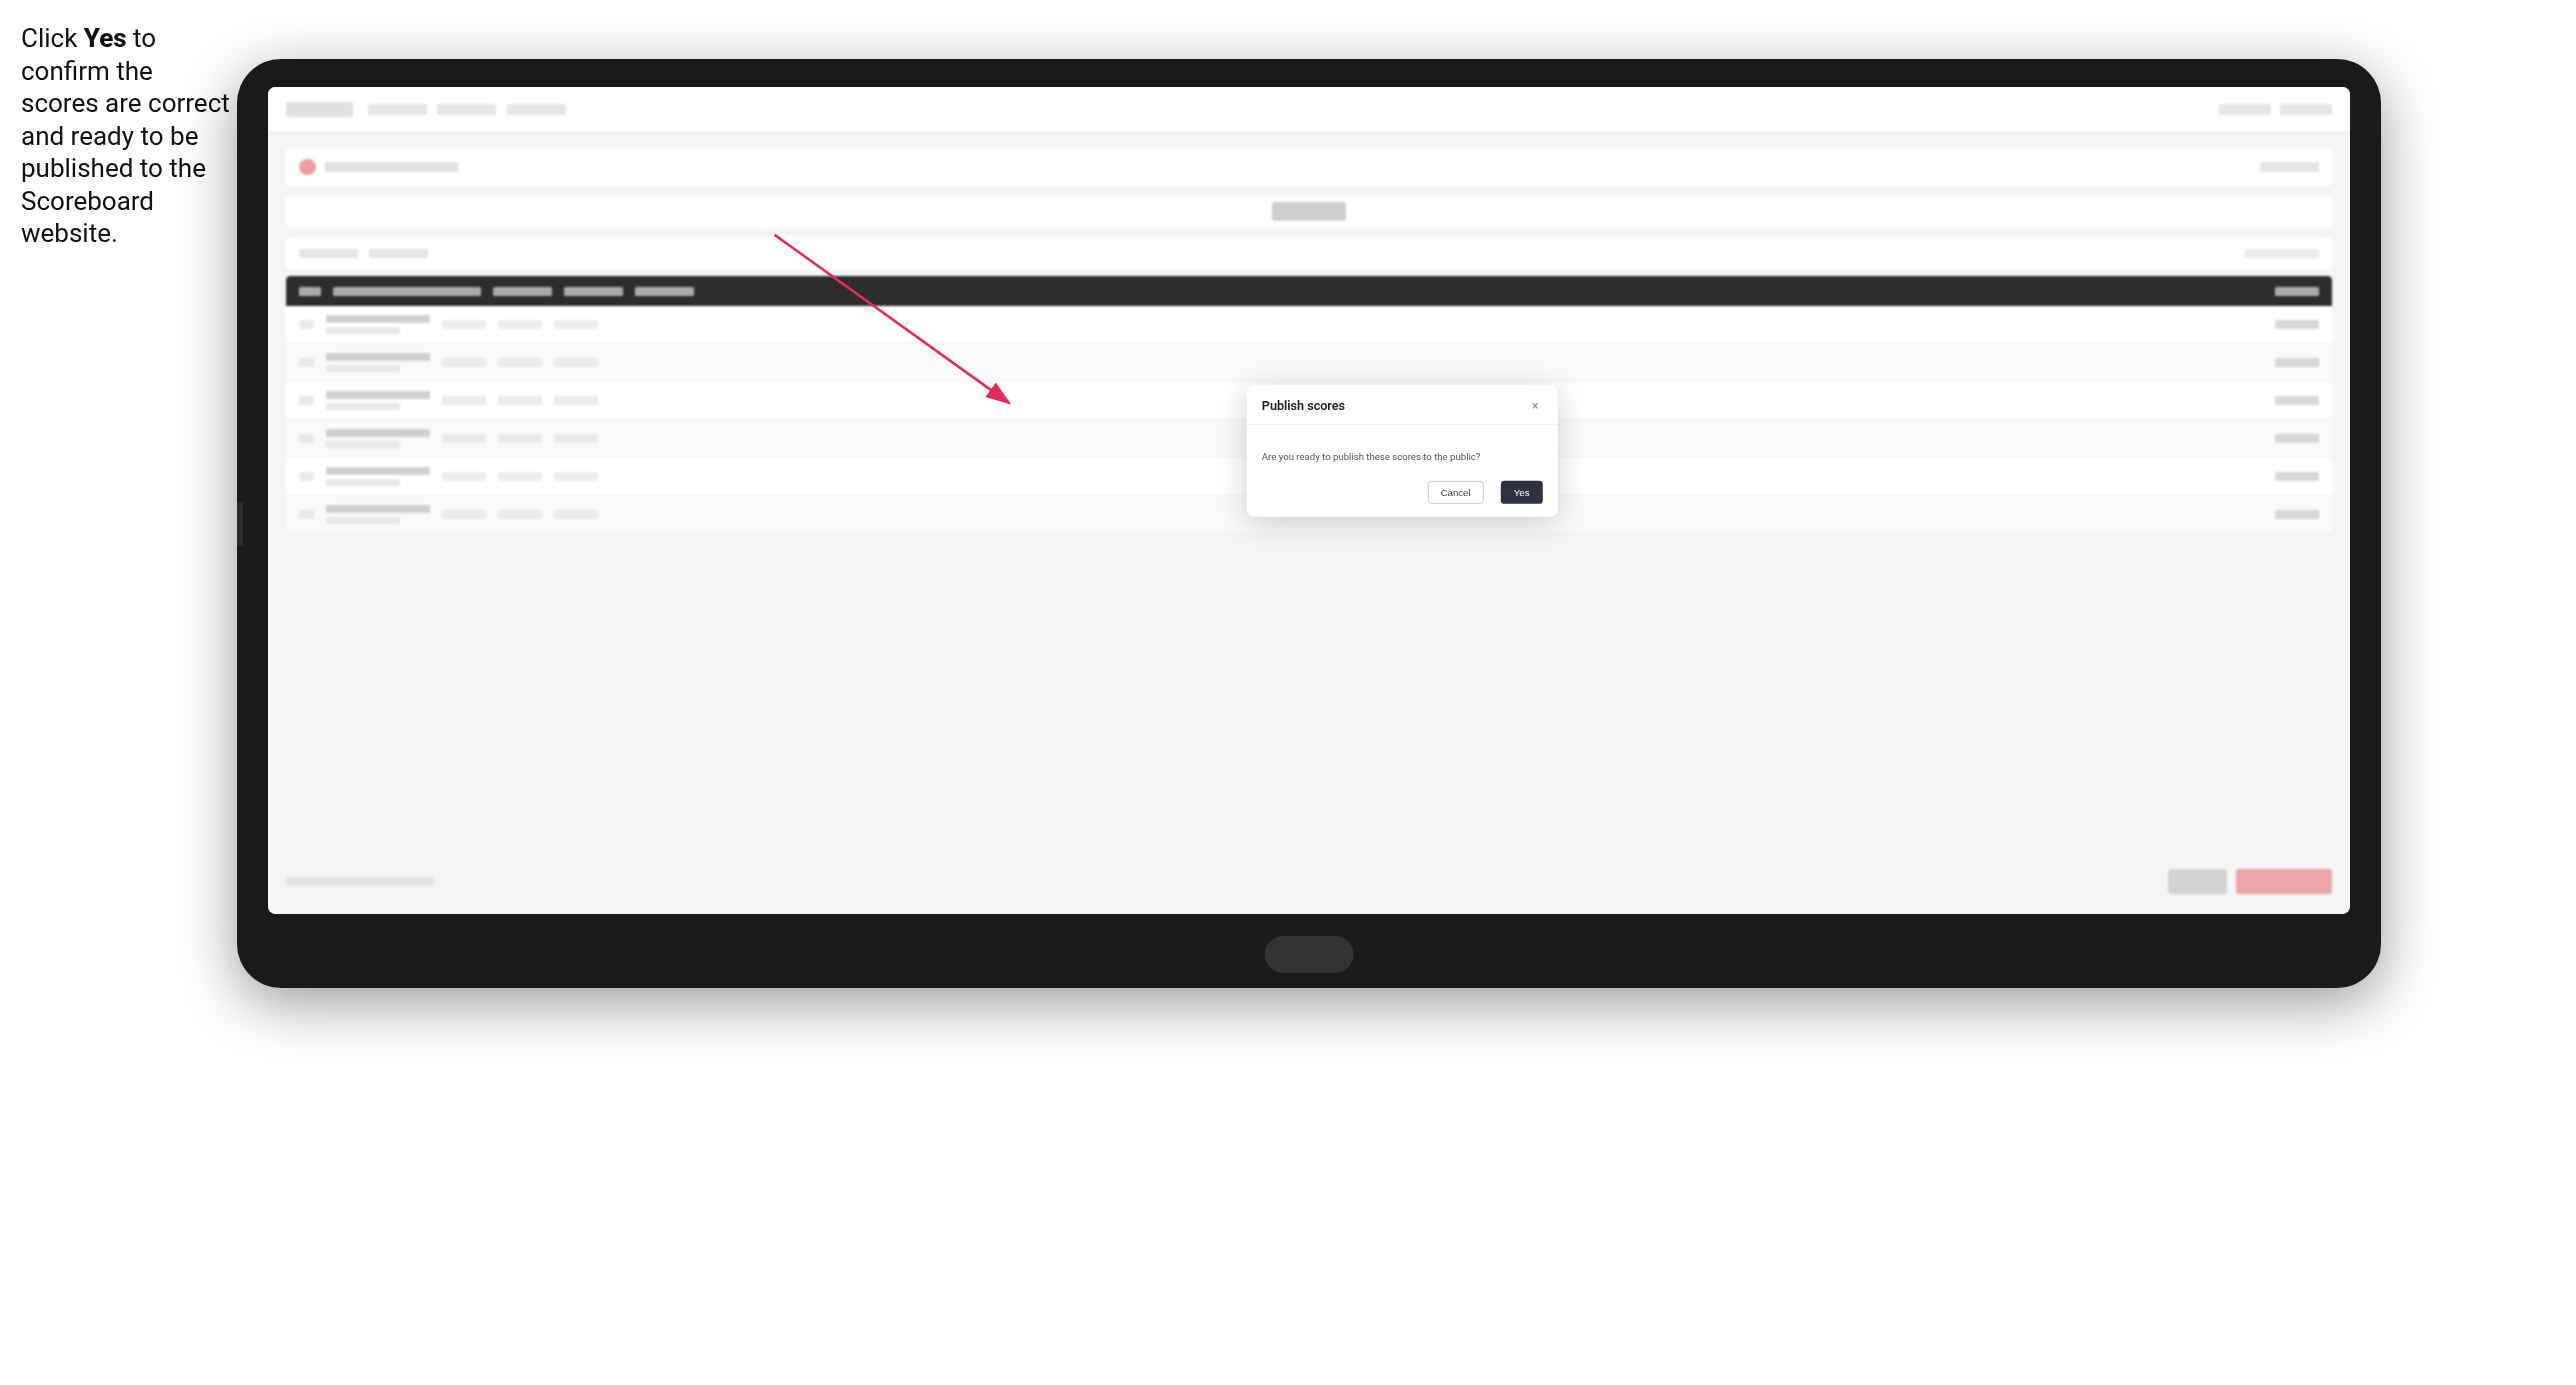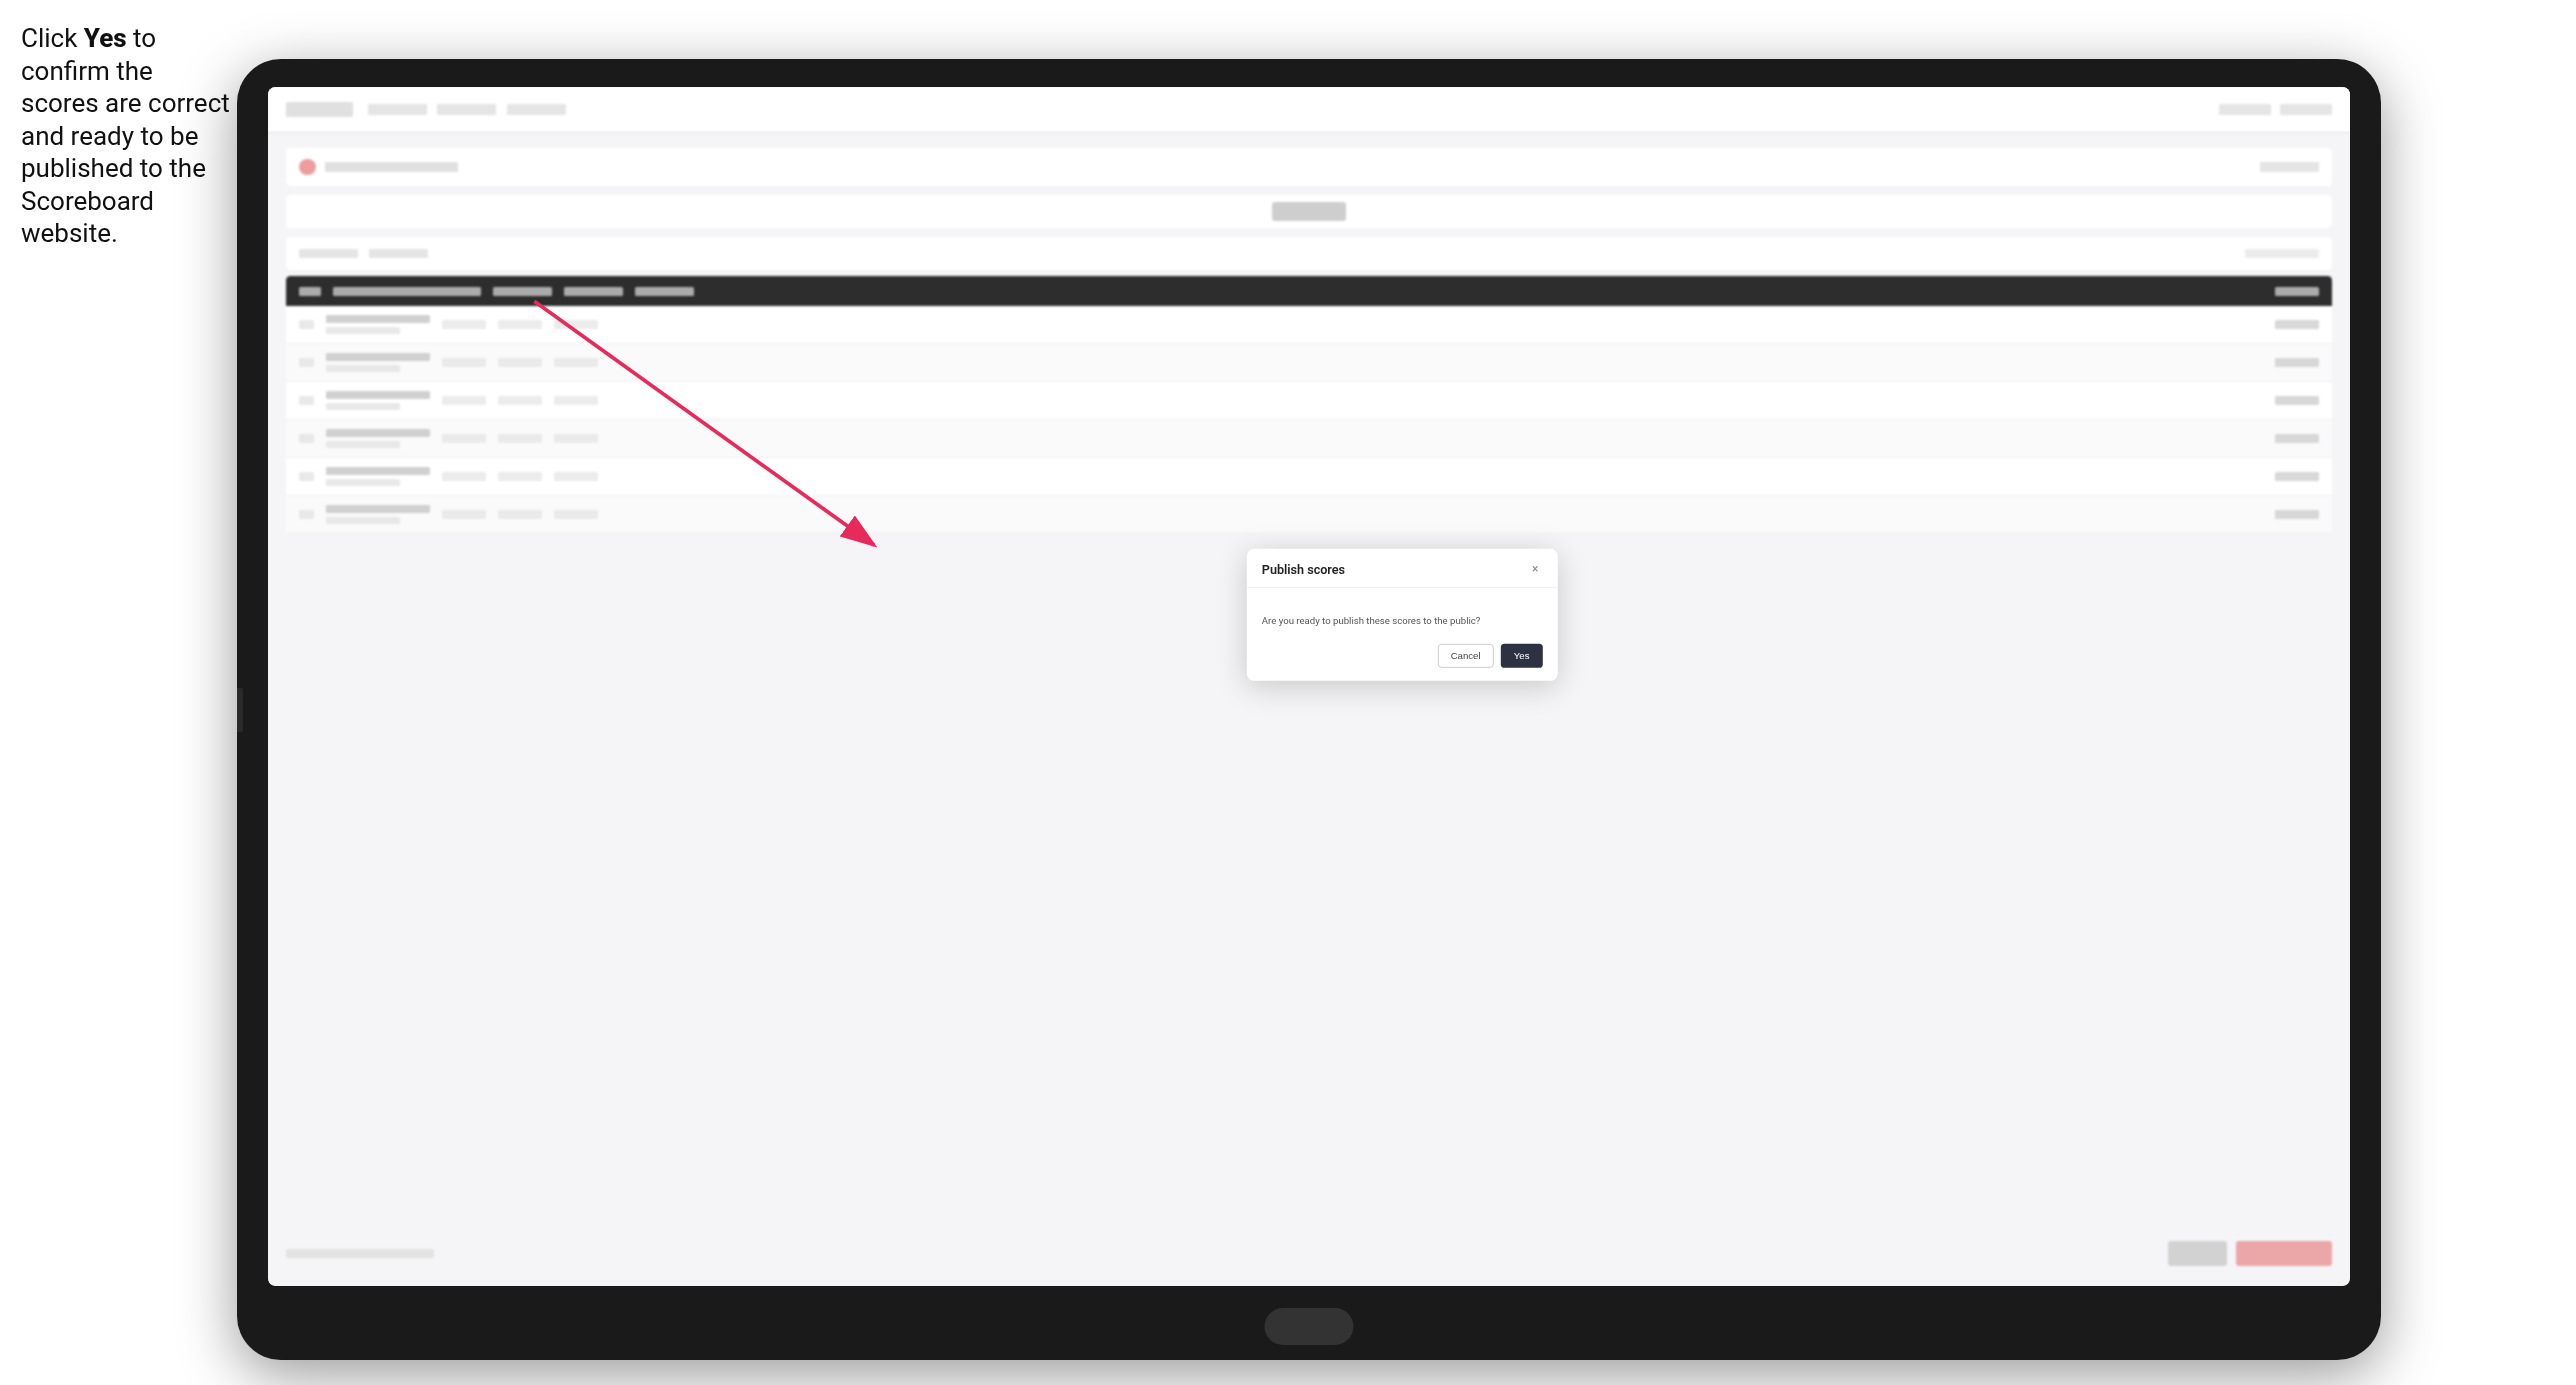--- a/index.html
+++ b/index.html
@@ -25,21 +25,21 @@
     .instruction-text strong {
       font-weight: 800;
     }
 
     
     .tablet-device {
       position: absolute;
       left: 237px;
       top: 59px;
       width: 2144px;
-      height: 1301px;
+      height: 929px;
       background: #1a1a1a;
       border-radius: 44px;
       box-shadow: 0 15px 59px rgba(0,0,0,0.4);
     }
 
     
     .tablet-screen {
       position: absolute;
       left: 31px;
       top: 28px;
@@ -402,21 +402,21 @@
     .modal-message {
       font-size: 9.6px;
       color: #555555;
       line-height: 1.5;
       margin-top: 12px;
     }
 
     .modal-footer {
       display: flex;
       justify-content: flex-end;
-      gap: 7px;
+      gap: 17px;
       padding: 0 15px 13.3px 15px;
     }
 
     .btn-cancel {
       padding: 5.2px 12px;
       border: 0.7px solid #cccccc;
       background: #ffffff;
       border-radius: 3.7px;
       font-size: 9.6px;
       color: #444444;

